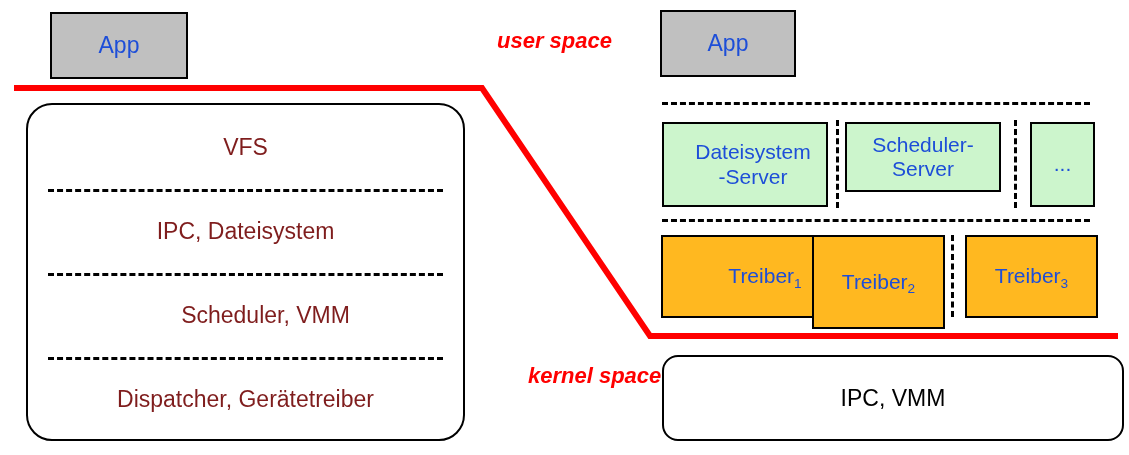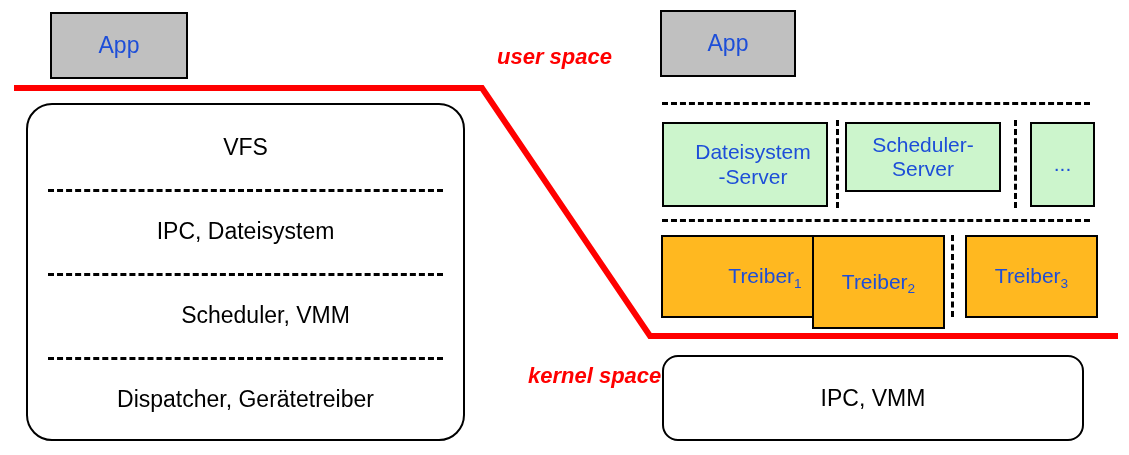--- a/index.html
+++ b/index.html
@@ -49,21 +49,21 @@
     background: #ffffff;
   }
   .mono-layer {
     position: absolute;
     left: 0;
     width: 100%;
     display: flex;
     align-items: center;
     justify-content: center;
     font-size: 23px;
-    color: #000000;
+    color: #7f1d1d;
   }
   #mono-l0 { top: 0px;   height: 84px; }
   #mono-l1 { top: 84px;  height: 84px; }
   #mono-l2 { top: 168px; height: 84px; margin-left: 20px; }
   #mono-l3 { top: 252px; height: 84px; }
 
   .mono-sep {
     position: absolute;
     left: 20px;
     right: 20px;
@@ -118,21 +118,21 @@
     vertical-align: baseline;
     position: relative;
     bottom: -0.32em;
   }
 
   
   #micro-base {
     position: absolute;
     left: 662px;
     top: 355px;
-    width: 422px;
+    width: 462px;
     height: 86px;
     box-sizing: border-box;
     border: 2px solid #000000;
     border-radius: 16px;
     background: #ffffff;
     display: flex;
     align-items: center;
     justify-content: center;
     font-size: 23px;
     color: #000000;
@@ -150,21 +150,21 @@
 
   
   .space-label {
     position: absolute;
     color: #ff0000;
     font-style: italic;
     font-weight: bold;
     font-size: 22px;
     white-space: nowrap;
   }
-  #label-user-space   { left: 497px; top: 44px; }
+  #label-user-space   { left: 497px; top: 28px; }
   #label-kernel-space { left: 516px; top: 363px; margin-left: 12px; }
 </style>
 </head>
 <body>
 
 <div id="diagram">
 
   <div class="box app-box" id="app-left">App</div>
 
   <div id="mono-kernel">

